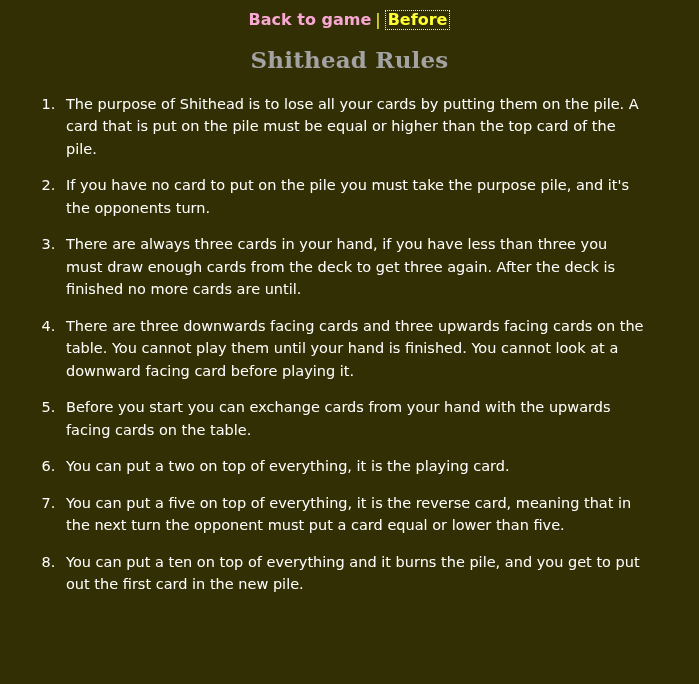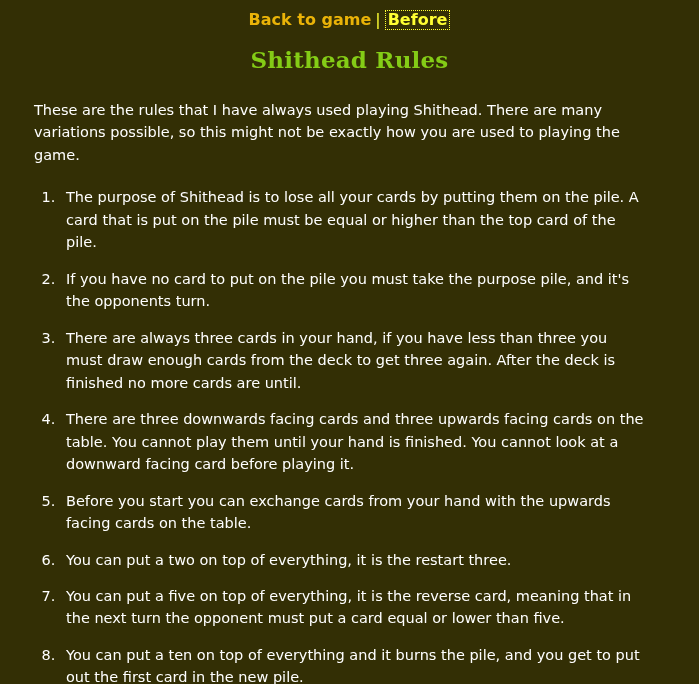--- a/index.html
+++ b/index.html
@@ -22,41 +22,41 @@
     position: relative;
   }
   .topnav {
     text-align: center;
     padding-top: 10px;
     font-size: 16px;
     font-weight: bold;
     color: #ffff33;
   }
   .topnav a {
-    color: #eab308;
+    color: #f9a8d4;
     text-decoration: none;
     font-weight: bold;
   }
   .topnav a.back {
     text-decoration: none;
   }
   .topnav .sep {
     color: #ffff33;
     padding: 0 4px;
     font-weight: normal;
   }
   .topnav .current {
     border: 1px dotted #ffff33;
     padding: 0 2px;
     display: inline-block;
     line-height: 18px;
   }
   h1.title {
     text-align: center;
-    color: #84cc16;
+    color: #a3a3a3;
     font-family: "DejaVu Serif", serif;
     font-size: 23px;
     font-weight: bold;
     margin: 16px 0 0 0;
     letter-spacing: 0.2px;
   }
   .intro {
     margin: 26px 34px 0 34px;
     font-size: 14.5px;
     line-height: 1.55;
@@ -79,27 +79,26 @@
 <body>
 
 <div class="page">
 
   <div class="topnav">
     <a class="back" href="#">Back to game</a><span class="sep">|</span><span class="current">Before</span>
   </div>
 
   <h1 class="title">Shithead Rules</h1>
 
-  <p class="intro">These are the rules that I have always used playing Shithead. There are many variations possible, so this might not be exactly how you are used to playing the game.</p>
 
   <ol class="rules">
     <li>The purpose of Shithead is to lose all your cards by putting them on the pile. A card that is put on the pile must be equal or higher than the top card of the pile.</li>
     <li>If you have no card to put on the pile you must take the purpose pile, and it's the opponents turn.</li>
     <li>There are always three cards in your hand, if you have less than three you must draw enough cards from the deck to get three again. After the deck is finished no more cards are until.</li>
     <li>There are three downwards facing cards and three upwards facing cards on the table. You cannot play them until your hand is finished. You cannot look at a downward facing card before playing it.</li>
     <li>Before you start you can exchange cards from your hand with the upwards facing cards on the table.</li>
-    <li>You can put a two on top of everything, it is the restart three.</li>
+    <li>You can put a two on top of everything, it is the playing card.</li>
     <li>You can put a five on top of everything, it is the reverse card, meaning that in the next turn the opponent must put a card equal or lower than five.</li>
     <li>You can put a ten on top of everything and it burns the pile, and you get to put out the first card in the new pile.</li>
 
   </ol>
 
 </div>
 
 </body></html>

